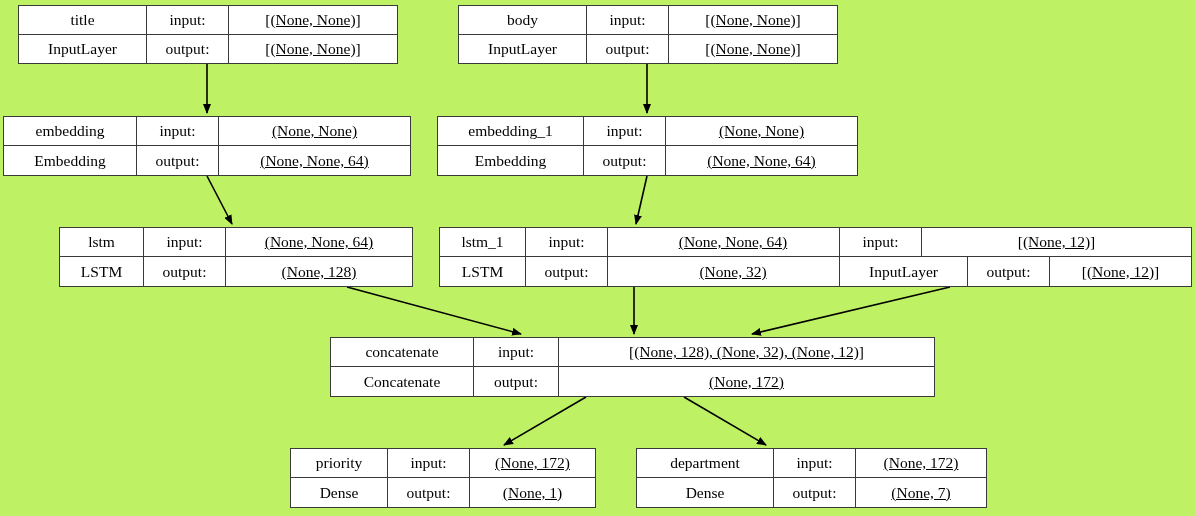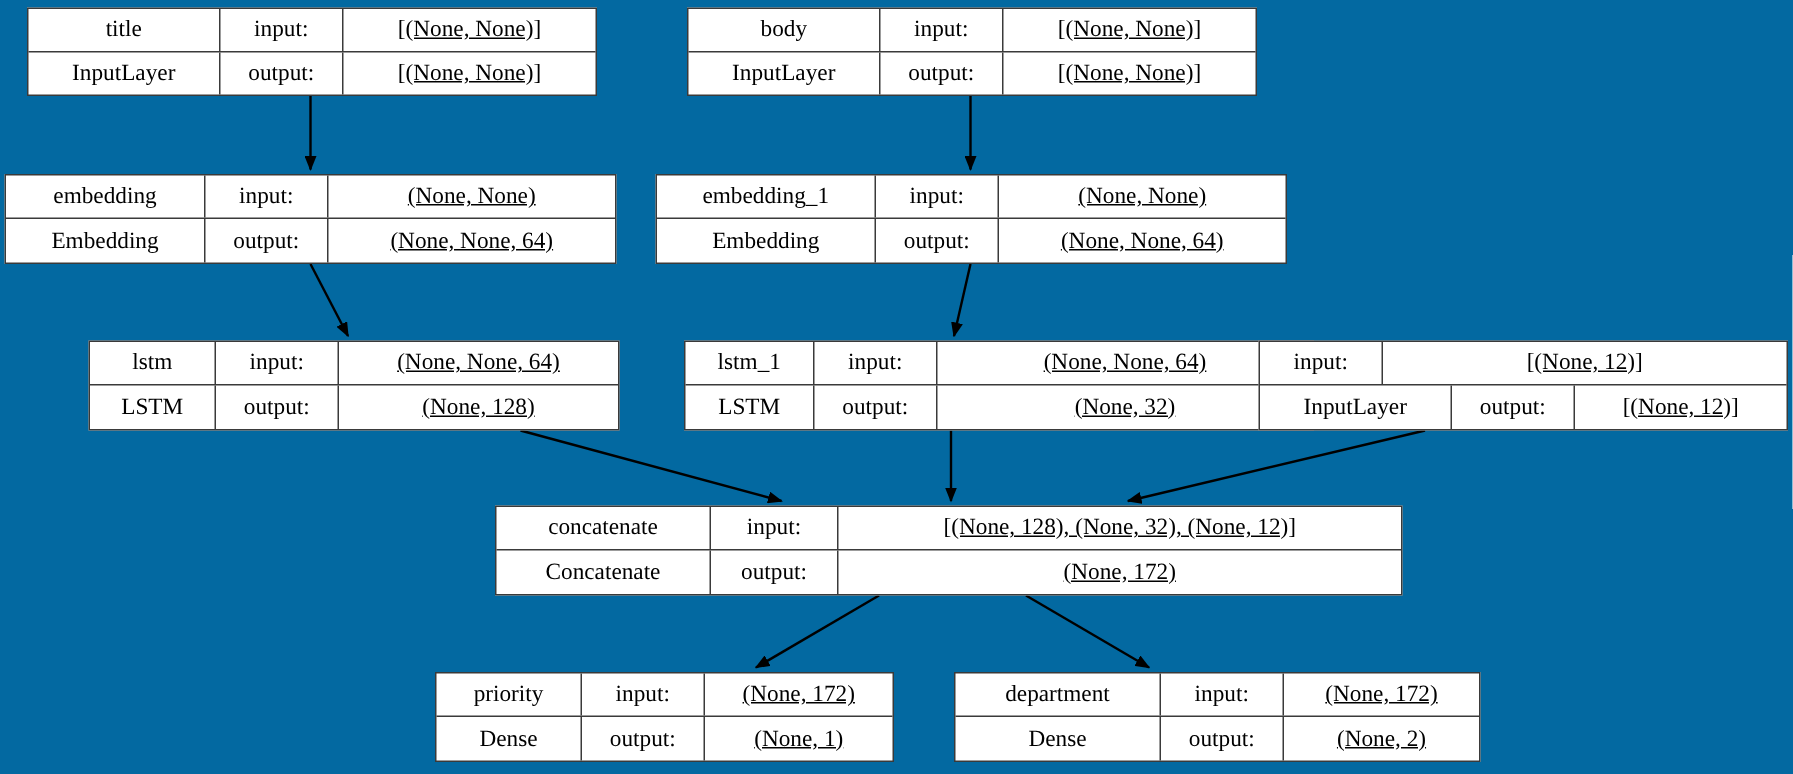--- a/index.html
+++ b/index.html
@@ -4,21 +4,21 @@
 <style>
   html, body {
     margin: 0;
     padding: 0;
     background: #ffffff;
   }
   #canvas {
     position: relative;
     width: 1195px;
     height: 516px;
-    background: #0369a1;
+    background: #bef264;
     font-family: "Liberation Serif", "DejaVu Serif", serif;
     overflow: hidden;
   }
   .node {
     position: absolute;
     box-sizing: border-box;
     border: 1px solid #3a3a3a;
     background: #ffffff;
     display: flex;
     flex-direction: column;
@@ -139,21 +139,21 @@
           <div class="cell c-name" style="width: 84px; flex: 0 0 84px; border-right-color: rgb(58, 58, 58); color: rgb(0, 0, 0);">lstm</div>
           <div class="cell c-io" style="width: 82px; flex: 0 0 82px; border-right-color: rgb(58, 58, 58); color: rgb(0, 0, 0);">input:</div>
           <div class="cell c-shape" style="color: rgb(0, 0, 0);">(None, None, 64)</div>
         </div>
         <div class="node-row bottom">
           <div class="cell c-name" style="width: 84px; flex: 0 0 84px; border-right-color: rgb(58, 58, 58); color: rgb(0, 0, 0);">LSTM</div>
           <div class="cell c-io" style="width: 82px; flex: 0 0 82px; border-right-color: rgb(58, 58, 58); color: rgb(0, 0, 0);">output:</div>
           <div class="cell c-shape" style="color: rgb(0, 0, 0);">(None, 128)</div>
         </div>
       </div>
-      <div class="node" style="left: 456px; top: 227px; width: 420px; height: 60px; border-color: rgb(58, 58, 58);">
+      <div class="node" style="left: 439px; top: 227px; width: 420px; height: 60px; border-color: rgb(58, 58, 58);">
         <div class="node-row top" style="border-bottom-color: rgb(58, 58, 58);">
           <div class="cell c-name" style="width: 86px; flex: 0 0 86px; border-right-color: rgb(58, 58, 58); color: rgb(0, 0, 0);">lstm_1</div>
           <div class="cell c-io" style="width: 82px; flex: 0 0 82px; border-right-color: rgb(58, 58, 58); color: rgb(0, 0, 0);">input:</div>
           <div class="cell c-shape" style="color: rgb(0, 0, 0);">(None, None, 64)</div>
         </div>
         <div class="node-row bottom">
           <div class="cell c-name" style="width: 86px; flex: 0 0 86px; border-right-color: rgb(58, 58, 58); color: rgb(0, 0, 0);">LSTM</div>
           <div class="cell c-io" style="width: 82px; flex: 0 0 82px; border-right-color: rgb(58, 58, 58); color: rgb(0, 0, 0);">output:</div>
           <div class="cell c-shape" style="color: rgb(0, 0, 0);">(None, 32)</div>
         </div>
@@ -195,18 +195,18 @@
       </div>
       <div class="node" style="left: 636px; top: 448px; width: 351px; height: 60px; border-color: rgb(58, 58, 58); text-align: center;">
         <div class="node-row top" style="border-bottom-color: rgb(58, 58, 58);">
           <div class="cell c-name" style="width: 137px; flex: 0 0 137px; border-right-color: rgb(58, 58, 58); color: rgb(0, 0, 0);">department</div>
           <div class="cell c-io" style="width: 82px; flex: 0 0 82px; border-right-color: rgb(58, 58, 58); color: rgb(0, 0, 0);">input:</div>
           <div class="cell c-shape" style="color: rgb(0, 0, 0);">(None, 172)</div>
         </div>
         <div class="node-row bottom">
           <div class="cell c-name" style="width: 137px; flex: 0 0 137px; border-right-color: rgb(58, 58, 58); color: rgb(0, 0, 0);">Dense</div>
           <div class="cell c-io" style="width: 82px; flex: 0 0 82px; border-right-color: rgb(58, 58, 58); color: rgb(0, 0, 0);">output:</div>
-          <div class="cell c-shape" style="color: rgb(0, 0, 0);">(None, 2)</div>
+          <div class="cell c-shape" style="color: rgb(0, 0, 0);">(None, 7)</div>
         </div>
       </div>
     </div>
 
 </div>
 
 </body></html>

